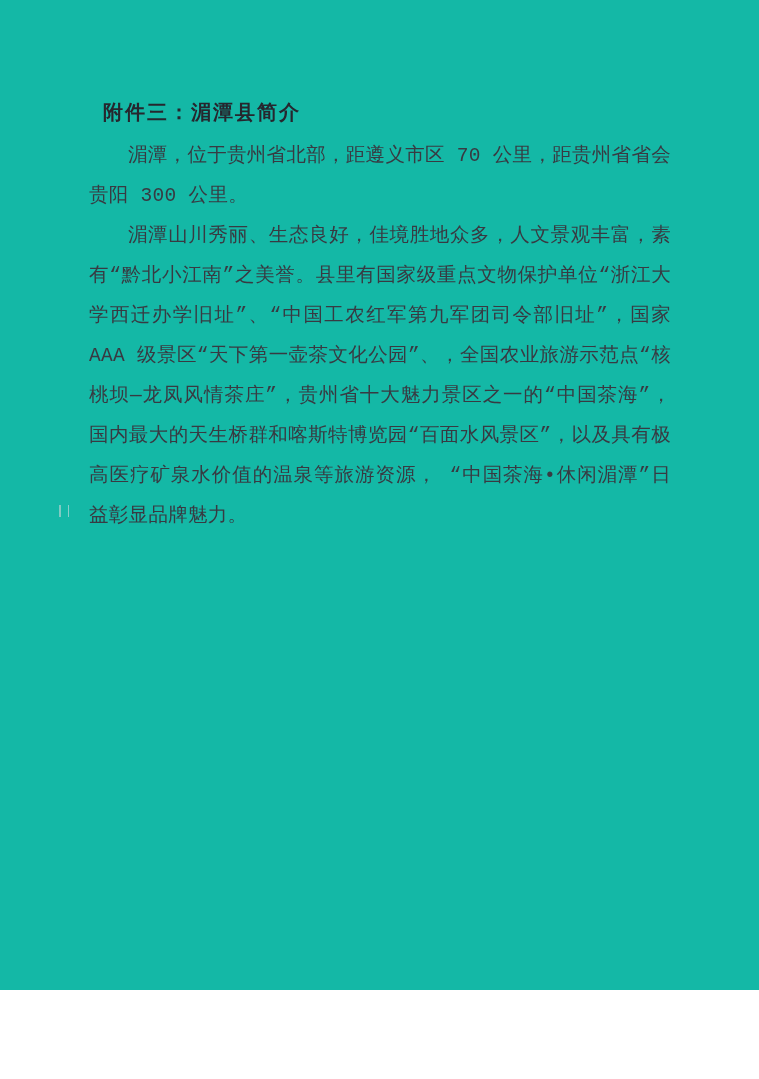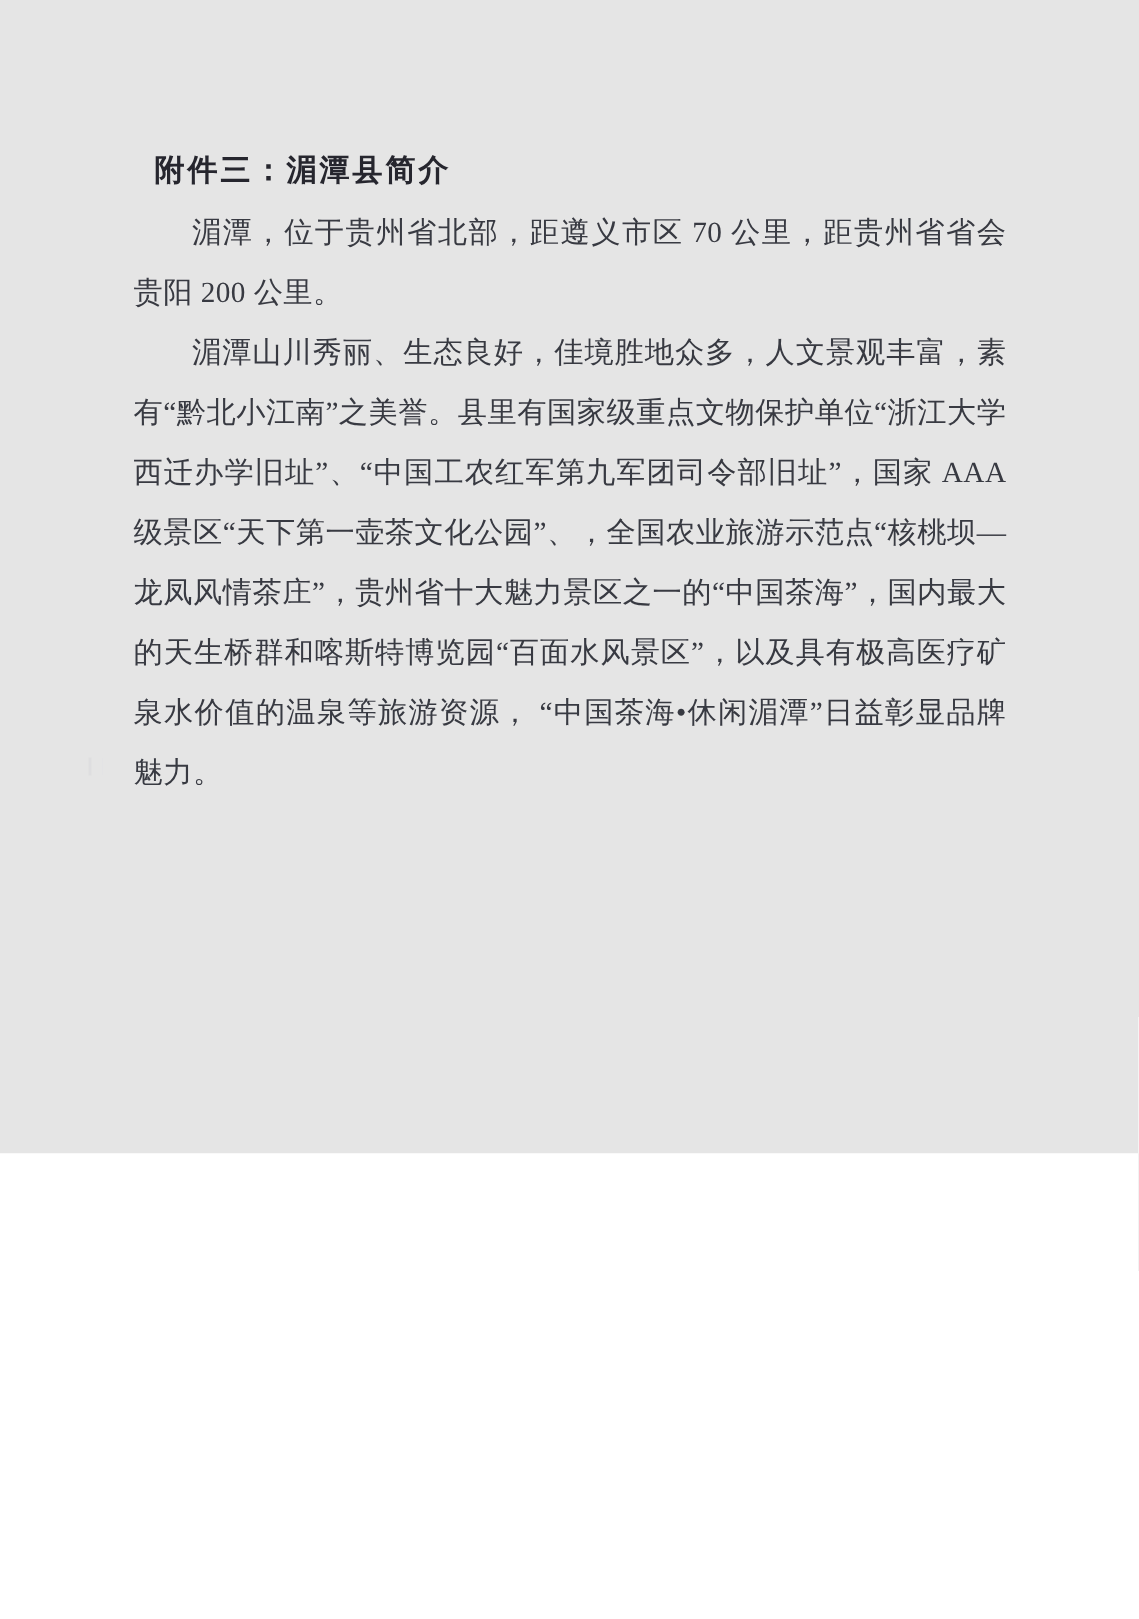--- a/index.html
+++ b/index.html
@@ -3,24 +3,24 @@
 <meta charset="utf-8">
 <style>
   html, body {
     margin: 0;
     padding: 0;
     background: #ffffff;
   }
   .page {
     position: relative;
     width: 759px;
-    height: 769px;
-    background: #e5e5e5;
+    height: 990px;
+    background: #14b8a6;
     overflow: hidden;
-    font-family: Liberation Serif, serif;
+    font-family: Liberation Mono, monospace;
   }
   .content {
     position: absolute;
     left: 89px;
     top: 96px;
     width: 582px;
   }
   .doc-title {
     margin: 0 0 4px 14px;
     font-size: 20px;
@@ -58,21 +58,21 @@
   }
 </style>
 </head>
 <body>
 
 <div class="page">
 
   <div class="content">
     <h1 class="doc-title">附件三：湄潭县简介</h1>
 
-    <p class="doc-paragraph">湄潭，位于贵州省北部，距遵义市区 70 公里，距贵州省省会贵阳 200 公里。</p>
+    <p class="doc-paragraph">湄潭，位于贵州省北部，距遵义市区 70 公里，距贵州省省会贵阳 300 公里。</p>
 
     <p class="doc-paragraph">湄潭山川秀丽、生态良好，佳境胜地众多，人文景观丰富，素有“黔北小江南”之美誉。县里有国家级重点文物保护单位“浙江大学西迁办学旧址”、“中国工农红军第九军团司令部旧址”，国家 AAA 级景区“天下第一壶茶文化公园”、，全国农业旅游示范点“核桃坝—龙凤风情茶庄”，贵州省十大魅力景区之一的“中国茶海”，国内最大的天生桥群和喀斯特博览园“百面水风景区”，以及具有极高医疗矿泉水价值的温泉等旅游资源， “中国茶海•休闲湄潭”日益彰显品牌魅力。</p>
 
 
   </div>
 
   <div class="scan-artifact"></div>
 
   <svg class="watermark" viewBox="0 0 54 54">
 

